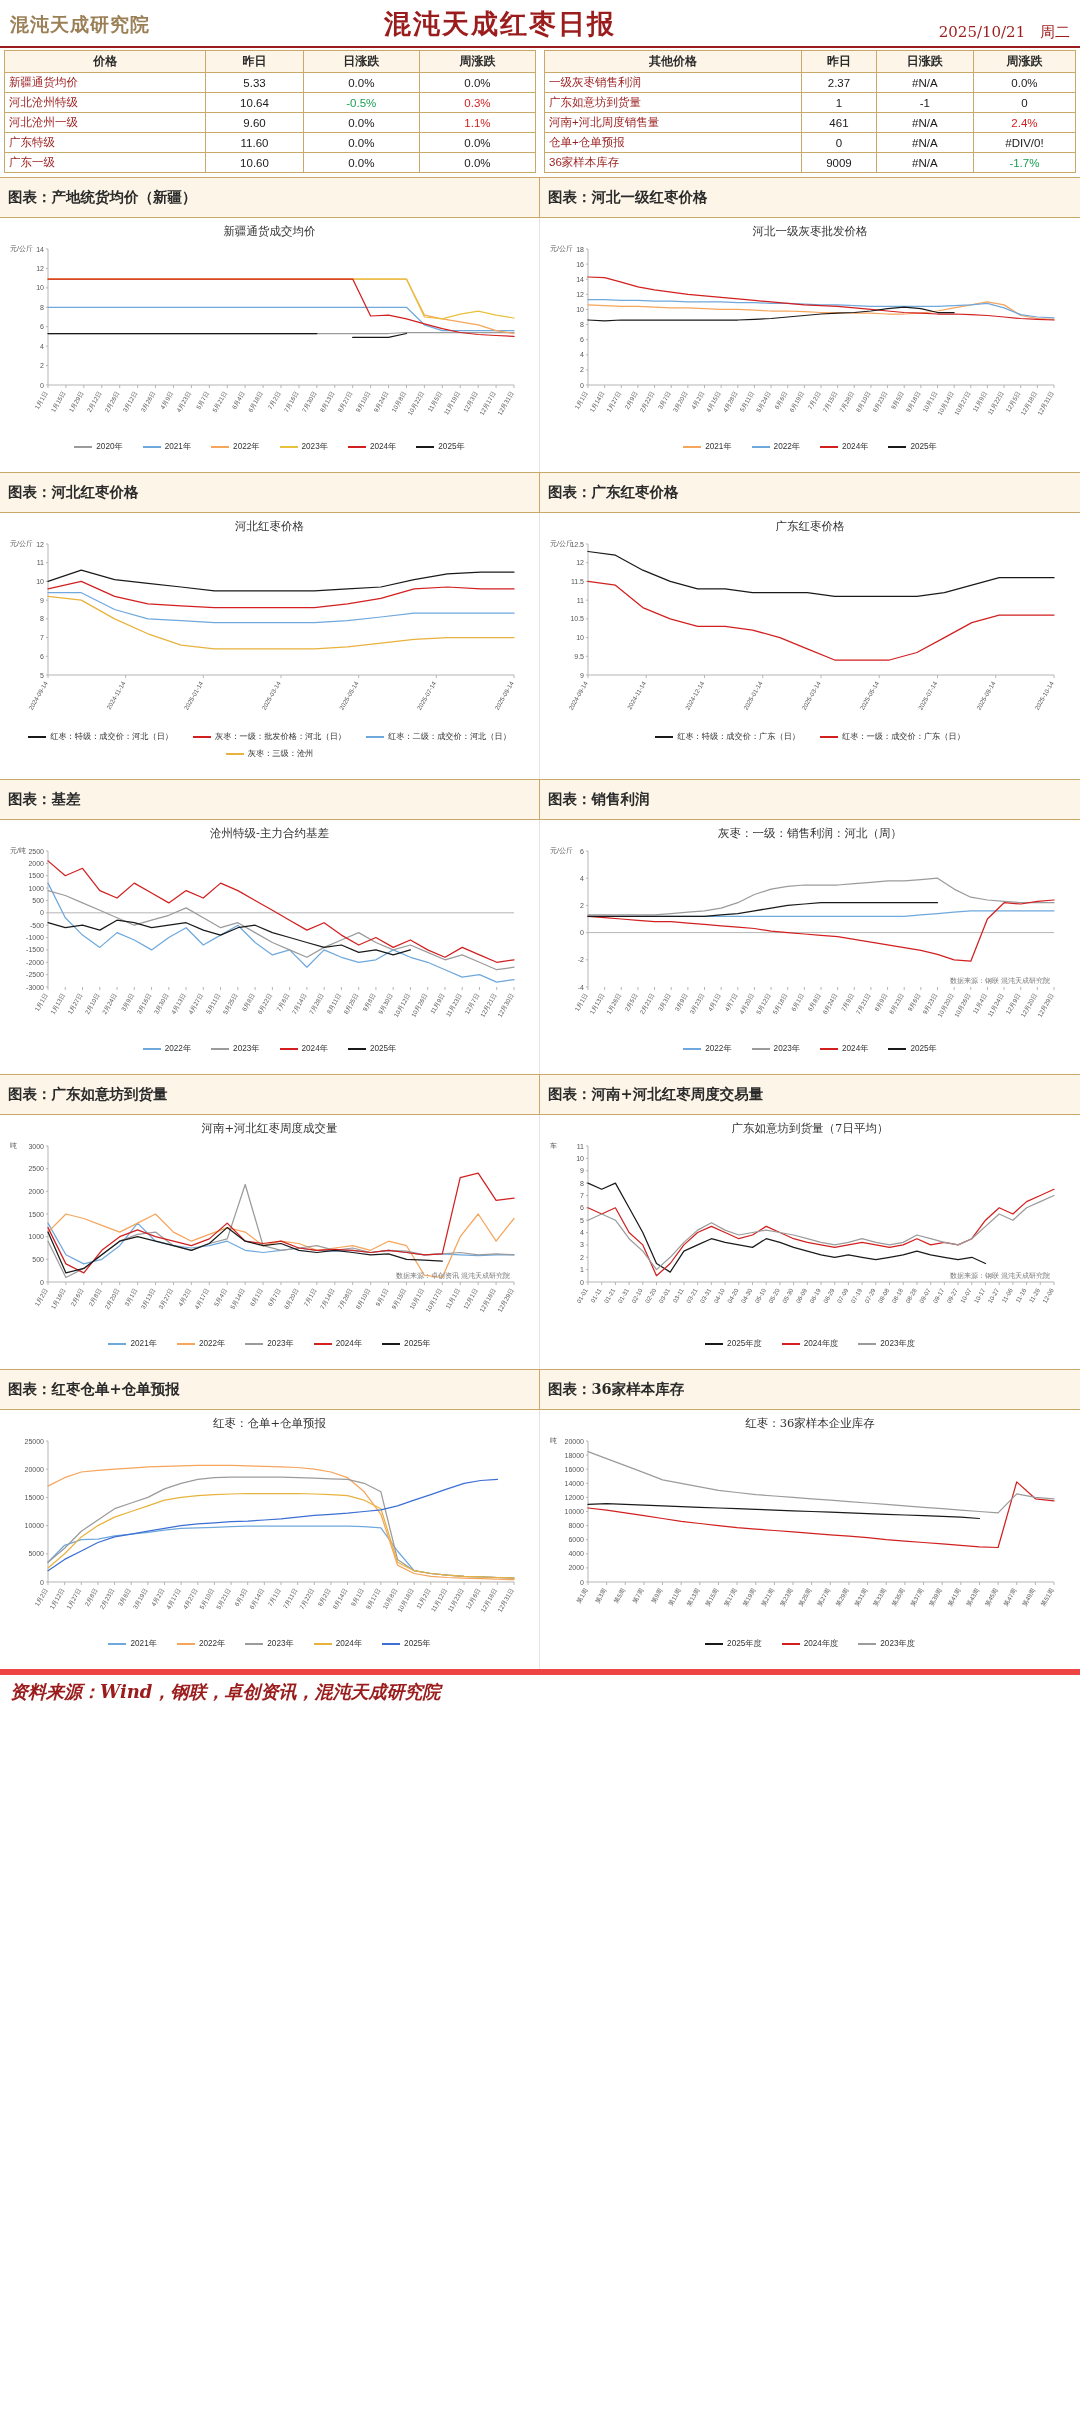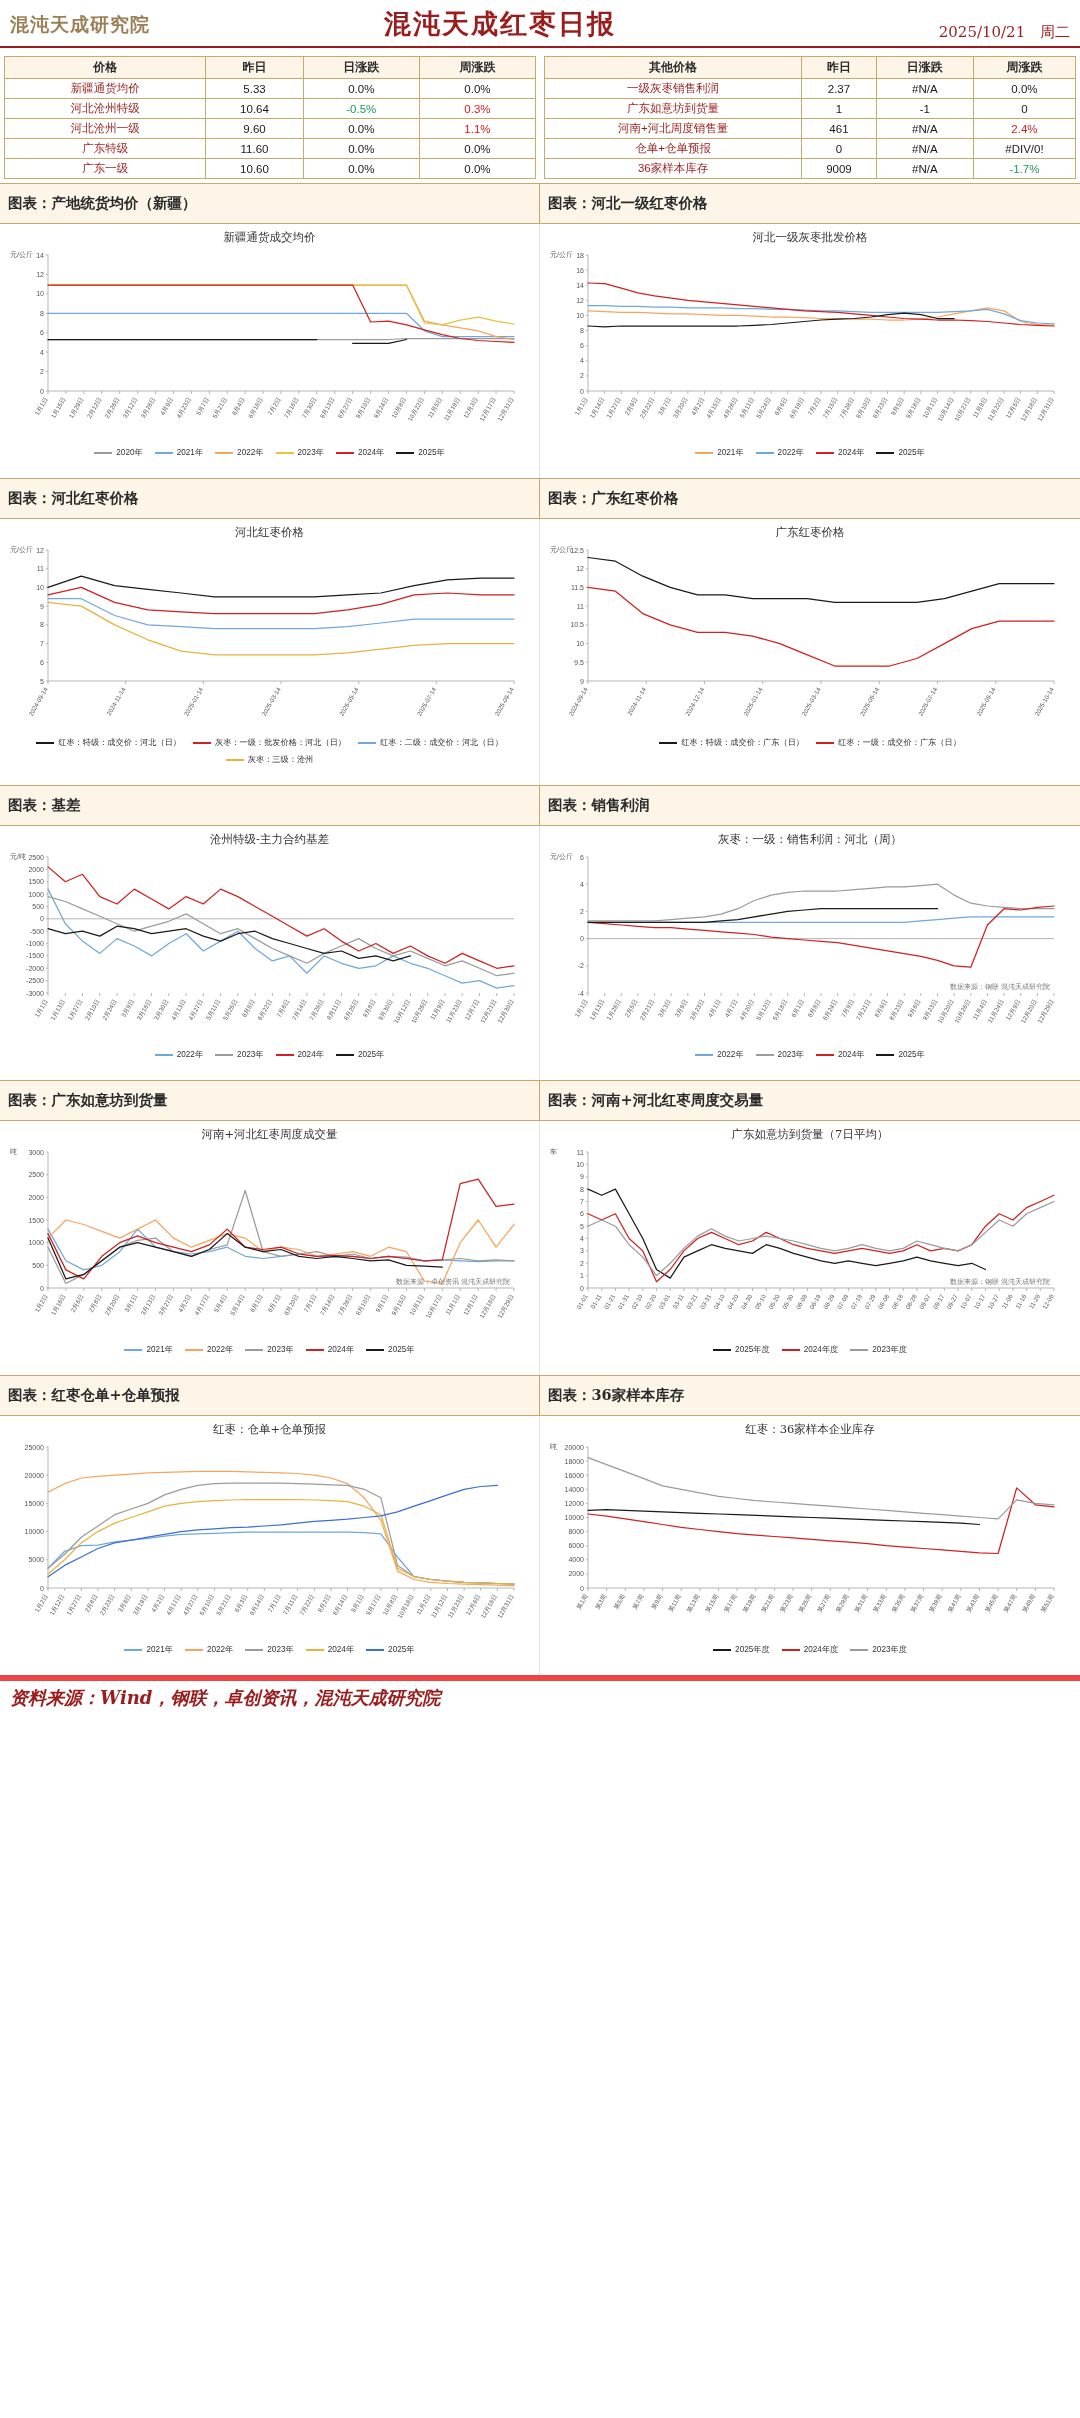--- a/index.html
+++ b/index.html
@@ -47,42 +47,42 @@
     color: #9b1c1c;
     font-size: 15px;
     font-family: "DejaVu Serif", serif;
   }
   .header-right .date { margin-right: 10px; }
 
   
   .tables {
     display: flex;
     gap: 8px;
-    padding: 8px 4px 4px 4px;
+    padding: 2px 4px 4px 4px;
     border-radius: 23px;
   }
   table.price {
     width: 50%;
     border-collapse: collapse;
     font-size: 11.5px;
   }
   table.price th, table.price td {
     border: 1px solid #c8a96a;
     padding: 2px 4px;
     text-align: center;
     height: 19px;
     white-space: nowrap;
   }
   table.price th {
     background: #fdf6e8;
     font-weight: bold;
     color: #2b2b2b;
     font-size: 12px;
   }
-  table.price td.name { color: #9b1c1c; text-align: center; }
+  table.price td.name { color: #9b1c1c; text-align: left; }
   .up { color: #d21f1f; }
   .down { color: #1a9e52; }
   .flat { color: #1a1a1a; }
 
   
   .labelrow { display: flex; width: 100%; }
   .label {
     width: 50%;
     background: #fdf6e8;
     border-top: 1px solid #c8a96a;
@@ -120,21 +120,21 @@
     display: flex;
     flex-wrap: wrap;
     justify-content: center;
     gap: 10px 18px;
     font-size: 9px;
     color: #333;
     padding: 2px 4px 4px 4px;
   }
   .legend .li { display: flex; align-items: center; gap: 4px; white-space: nowrap; }
   .legend .sw { width: 18px; height: 2px; display: inline-block; }
-  .legend.small { font-size: 8.2px; gap: 6px 12px; }
+  .legend.small { font-size: 8.2px; gap: 6px 20px; }
 
   .footer {
     border-top: 6px solid #ef4444;
     padding: 5px 10px;
     font-size: 18px;
     font-weight: bold;
     color: #9b1c1c;
     font-family: "DejaVu Serif", serif;
     font-style: italic;
   }

